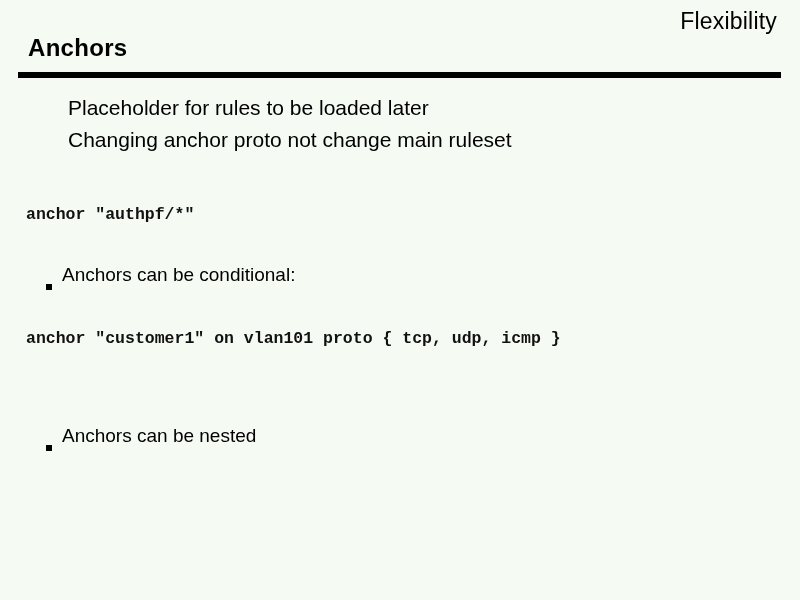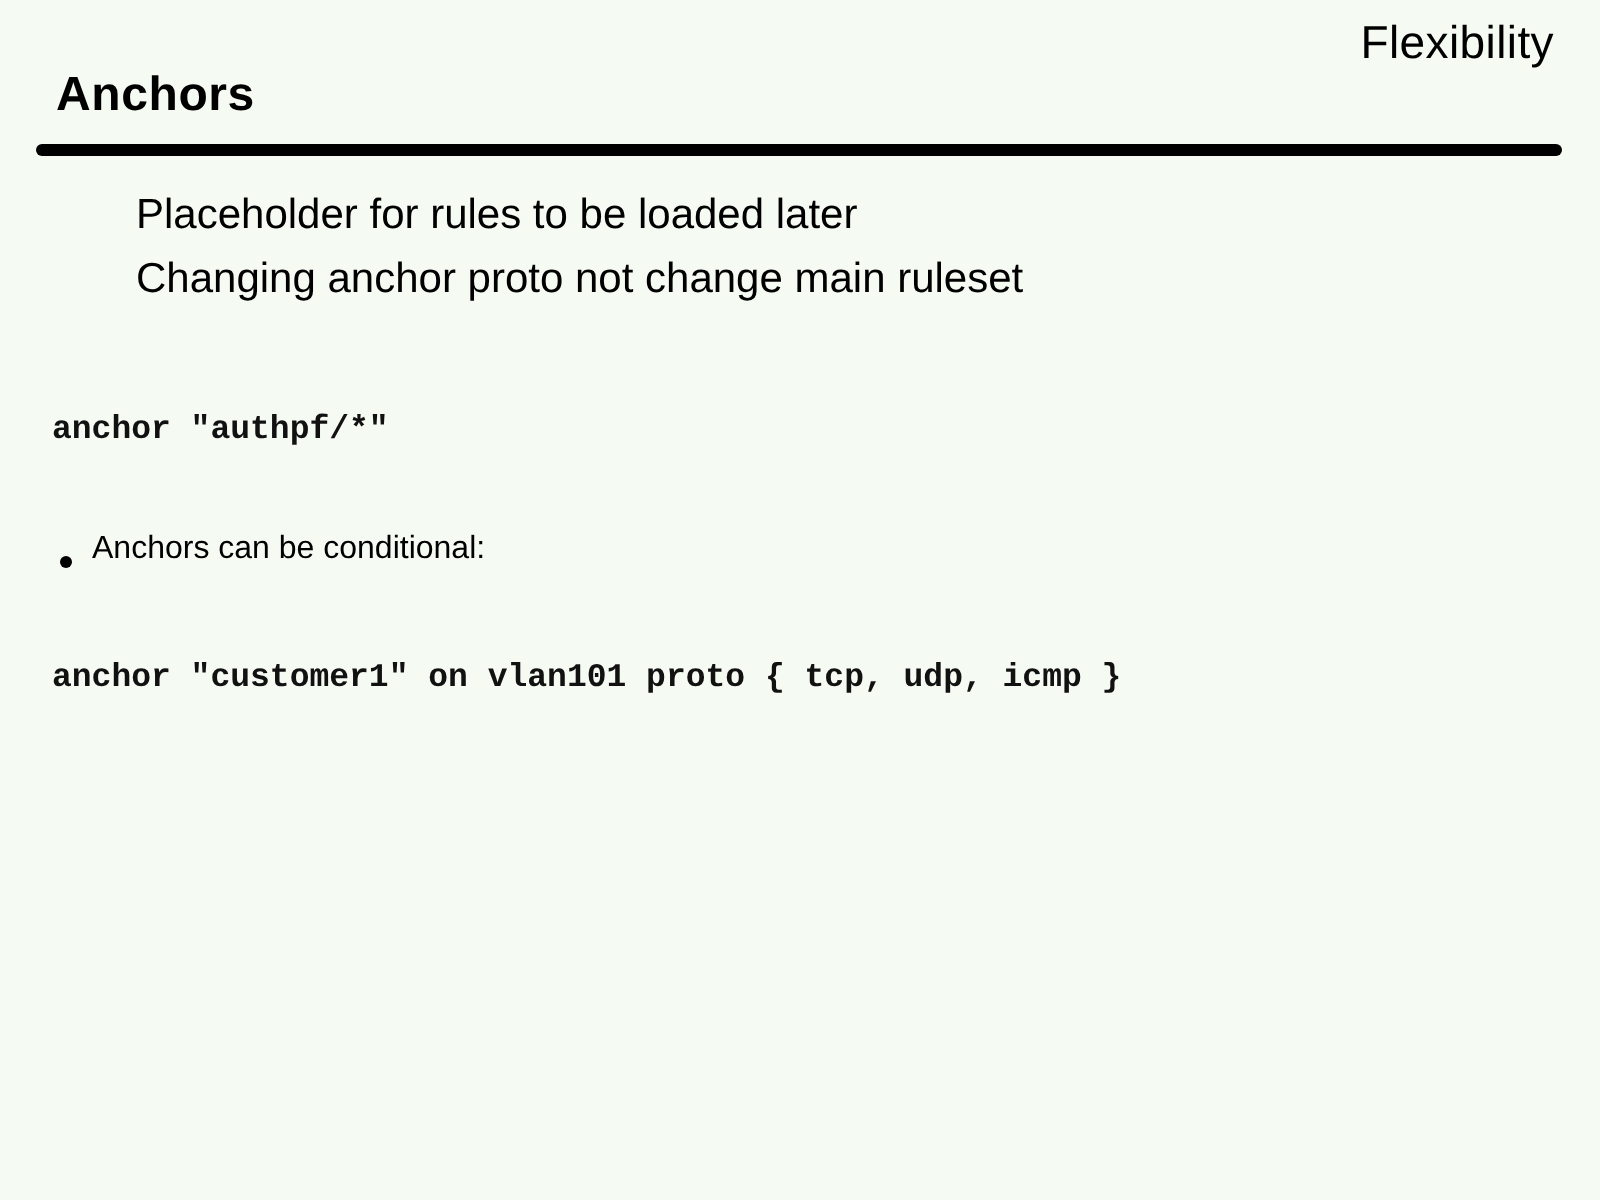--- a/index.html
+++ b/index.html
@@ -1,15 +1,15 @@
 <!DOCTYPE html>
 <html><head>
 <meta charset="utf-8">
 <style>
-  * { margin: 0; padding: 0; box-sizing: border-box; border-radius: 30px; }
+  * { margin: 0; padding: 0; box-sizing: border-box; }
   html, body { width: 800px; height: 600px; }
   body {
     font-family: "Liberation Sans", "DejaVu Sans", sans-serif;
     background: #f5faf3;
     color: #000000;
     position: relative;
     overflow: hidden;
   }
   .slide {
     position: absolute;
@@ -56,24 +56,24 @@
     font-weight: bold;
     font-size: 16.5px;
     line-height: 20px;
     color: #111111;
     white-space: pre;
   }
   .code-1 { top: 205px; }
   .code-2 { top: 329px; }
   .bullet-row {
     position: absolute;
-    left: 30px;
+    left: 46px;
     display: flex;
-    align-items: center;
-    font-size: 16px;
+    align-items: flex-end;
+    font-size: 19px;
     line-height: 30px;
     white-space: nowrap;
   }
   .bullet-row .marker {
     flex: 0 0 auto;
     width: 6px;
     height: 6px;
     background: #000000;
     margin-top: 11px;
     margin-right: 10px;
@@ -100,15 +100,19 @@
 
   <div class="code-line code-1">anchor "authpf/*"</div>
 
   <div class="bullet-row bullet-conditional">
     <span class="marker"></span>
     <span>Anchors can be conditional:</span>
   </div>
 
   <div class="code-line code-2">anchor "customer1" on vlan101 proto { tcp, udp, icmp }</div>
 
+  <div class="bullet-row bullet-nested">
+    <span class="marker"></span>
+    <span>Anchors can be nested</span>
+  </div>
 
 
 </div>
 
 </body></html>

